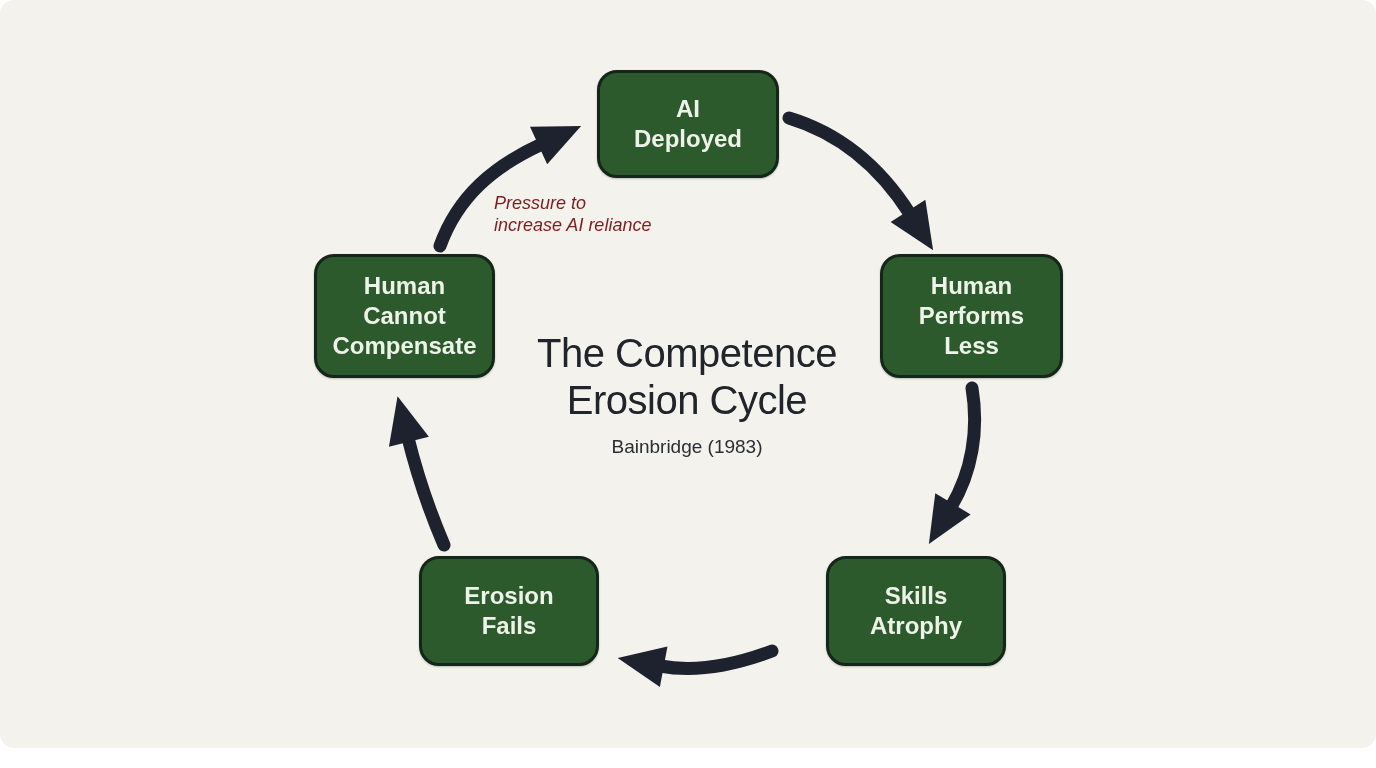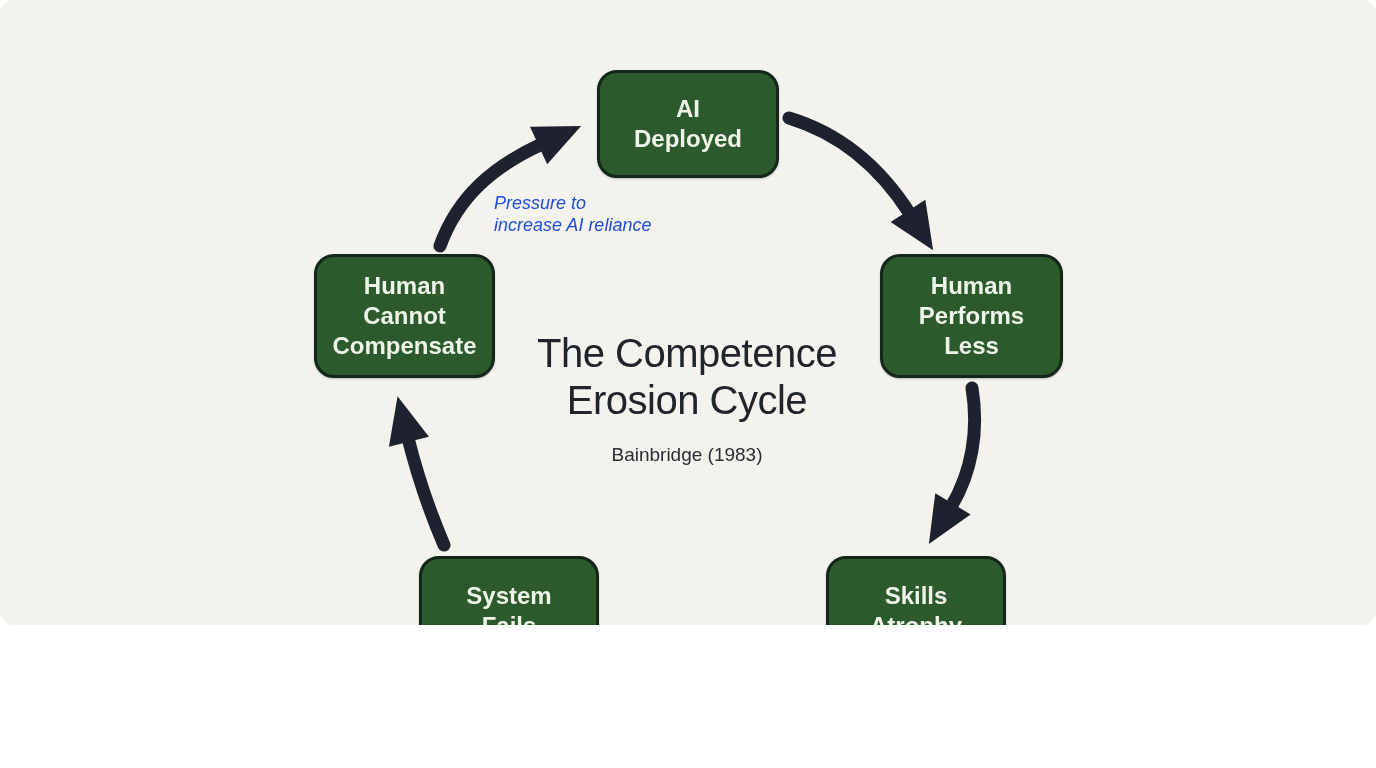--- a/index.html
+++ b/index.html
@@ -4,21 +4,21 @@
 <style>
   * { margin: 0; padding: 0; box-sizing: border-box; }
   html, body { background: #ffffff; }
   body {
     width: 1376px; height: 768px;
     font-family: "Liberation Sans", sans-serif;
     overflow: hidden;
   }
   .canvas {
     position: relative;
-    width: 1376px; height: 625px;
+    width: 1376px; height: 748px;
     background: #f3f2ed;
     border-radius: 14px;
     overflow: hidden;
   }
   .arrows {
     position: absolute;
     left: 0; top: 0;
     width: 1376px; height: 768px;
   }
   .node {
@@ -44,30 +44,30 @@
     text-align: center;
   }
   .title {
     font-size: 40px;
     font-weight: normal;
     color: #20242b;
     line-height: 1.17;
     letter-spacing: -0.5px;
   }
   .subtitle {
-    margin-top: 20px;
+    margin-top: 12px;
     font-size: 19px;
     color: #2a2e35;
   }
   .annotation {
     position: absolute;
     left: 494px; top: 193px;
     font-size: 18px;
     font-style: italic;
-    color: #1d4ed8;
+    color: #7f1d1d;
     line-height: 1.22;
     white-space: pre-line;
   }
   
   .n-ai   { left: 597px; top:  70px; width: 182px; height: 108px; }
   .n-hpl  { left: 880px; top: 254px; width: 183px; height: 124px; }
   .n-sa   { left: 778px; top: 556px; width: 180px; height: 110px; margin-left: 48px; }
   .n-sf   { left: 419px; top: 556px; width: 180px; height: 110px; }
   .n-hcc  { left: 314px; top: 254px; width: 181px; height: 124px; }
 </style>
@@ -91,21 +91,21 @@
     </g>
   </svg>
 
   <div class="node n-ai">AI
 Deployed</div>
   <div class="node n-hpl">Human
 Performs
 Less</div>
   <div class="node n-sa">Skills
 Atrophy</div>
-  <div class="node n-sf">System
+  <div class="node n-sf">Erosion
 Fails</div>
   <div class="node n-hcc">Human
 Cannot
 Compensate</div>
 
   <div class="center-block">
     <div class="title">The Competence Erosion Cycle</div>
     <div class="subtitle">Bainbridge (1983)</div>
   </div>
 

